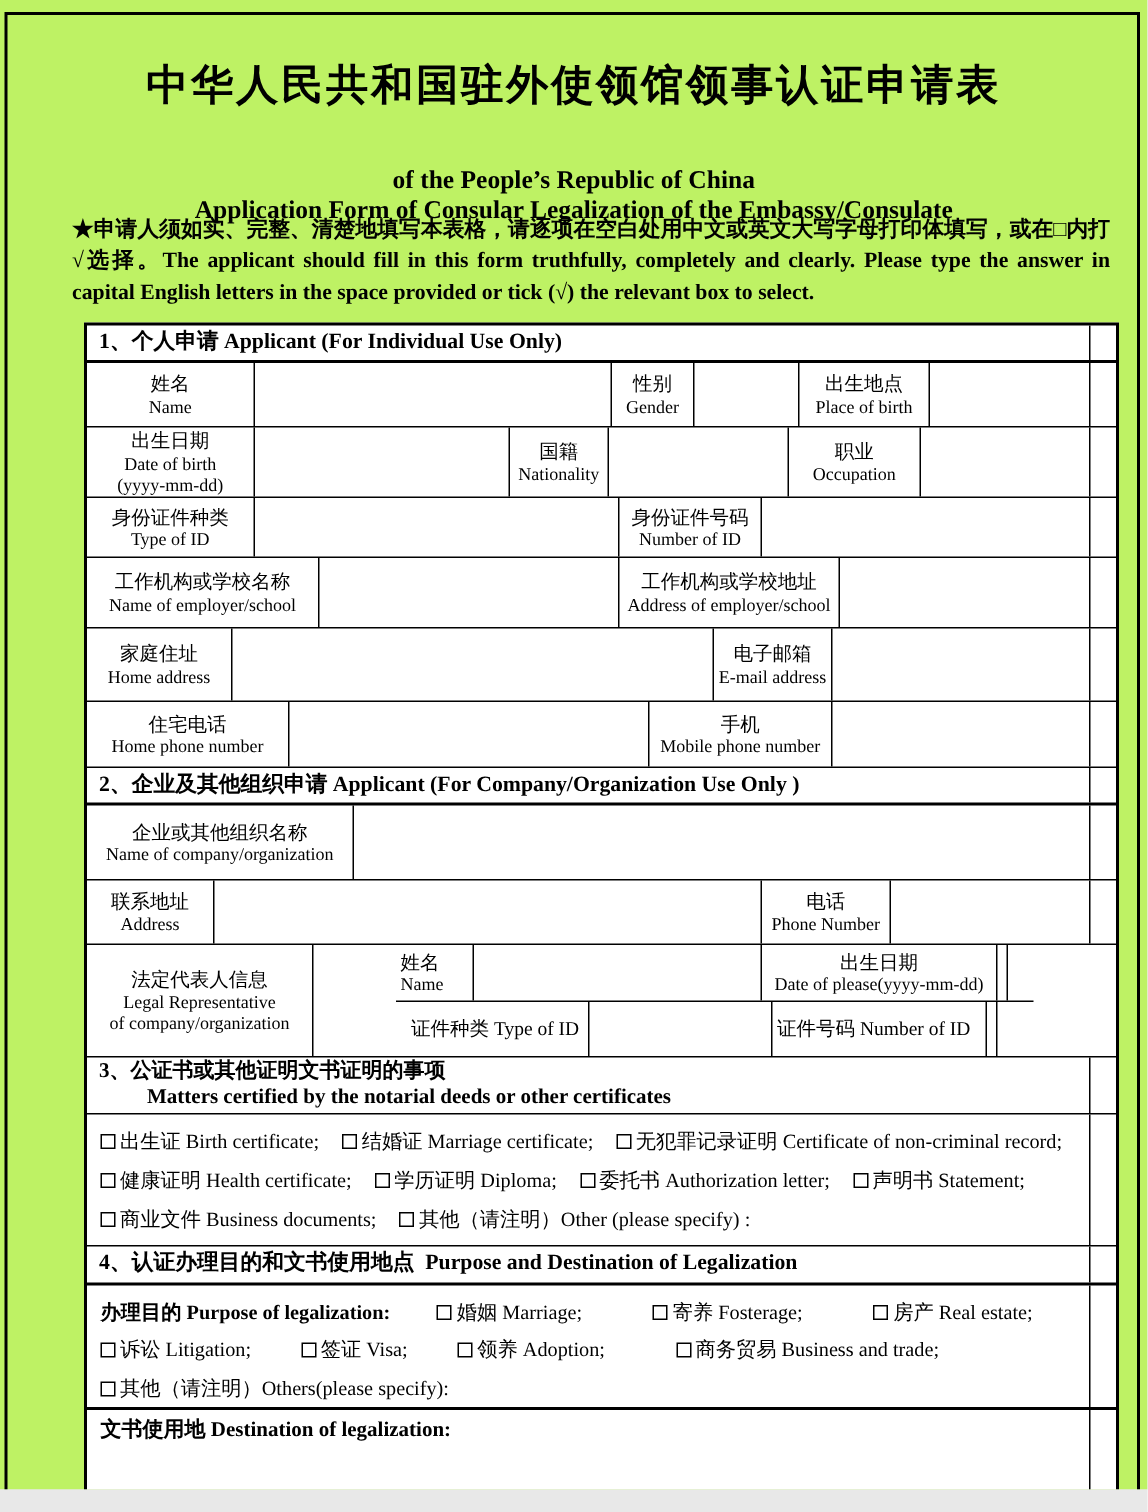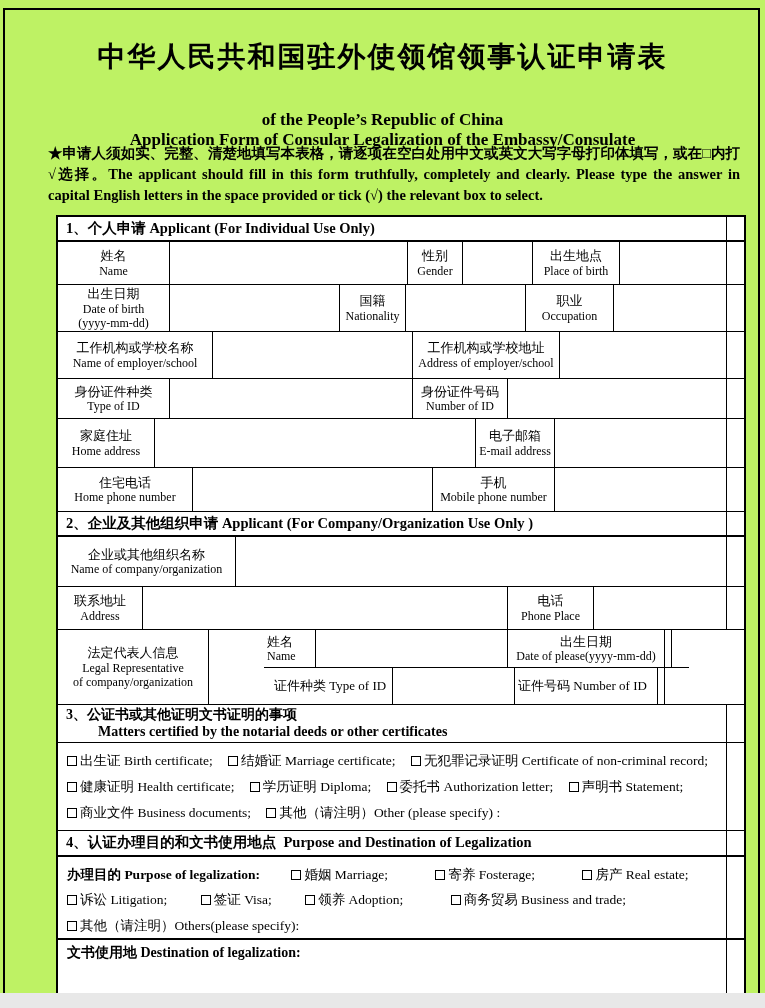--- a/index.html
+++ b/index.html
@@ -106,48 +106,48 @@
       </div>
       <div class="td val" style="width:120px"></div>
       <div class="td" style="width:88px">
         <div class="zh">职业</div>
         <div class="en">Occupation</div>
       </div>
       <div class="td val grow"></div>
       <div class="td nc"></div>
     </div>
 
+    <div class="tr" style="height:40px">
+      <div class="td" style="width:112px">
+        <div class="zh">身份证件种类</div>
+        <div class="en">Type of ID</div>
+      </div>
+      <div class="td val" style="width:243px"></div>
+      <div class="td" style="width:95px">
+        <div class="zh">身份证件号码</div>
+        <div class="en">Number of ID</div>
+      </div>
+      <div class="td val grow"></div>
+      <div class="td nc"></div>
+    </div>
+
     <div class="tr" style="height:47px">
       <div class="td" style="width:155px">
         <div class="zh">工作机构或学校名称</div>
         <div class="en">Name of employer/school</div>
       </div>
       <div class="td val" style="width:200px"></div>
       <div class="td" style="width:147px">
         <div class="zh">工作机构或学校地址</div>
         <div class="en">Address of employer/school</div>
       </div>
       <div class="td val grow"></div>
       <div class="td nc"></div>
     </div>
 
-    <div class="tr" style="height:40px">
-      <div class="td" style="width:112px">
-        <div class="zh">身份证件种类</div>
-        <div class="en">Type of ID</div>
-      </div>
-      <div class="td val" style="width:243px"></div>
-      <div class="td" style="width:95px">
-        <div class="zh">身份证件号码</div>
-        <div class="en">Number of ID</div>
-      </div>
-      <div class="td val grow"></div>
-      <div class="td nc"></div>
-    </div>
-
     <div class="tr" style="height:49px">
       <div class="td" style="width:97px">
         <div class="zh">家庭住址</div>
         <div class="en">Home address</div>
       </div>
       <div class="td val" style="width:321px"></div>
       <div class="td" style="width:79px">
         <div class="zh">电子邮箱</div>
         <div class="en">E-mail address</div>
       </div>
@@ -186,21 +186,21 @@
     </div>
 
     <div class="tr" style="height:43px">
       <div class="td" style="width:85px">
         <div class="zh">联系地址</div>
         <div class="en">Address</div>
       </div>
       <div class="td val" style="width:365px"></div>
       <div class="td" style="width:86px">
         <div class="zh">电话</div>
-        <div class="en">Phone Place</div>
+        <div class="en">Phone Number</div>
       </div>
       <div class="td val grow"></div>
       <div class="td nc"></div>
     </div>
 
     <div class="tr" style="height:75px">
       <div class="td" style="width:151px">
         <div class="zh">法定代表人信息</div>
         <div class="en">Legal Representative</div>
         <div class="en">of company/organization</div>

